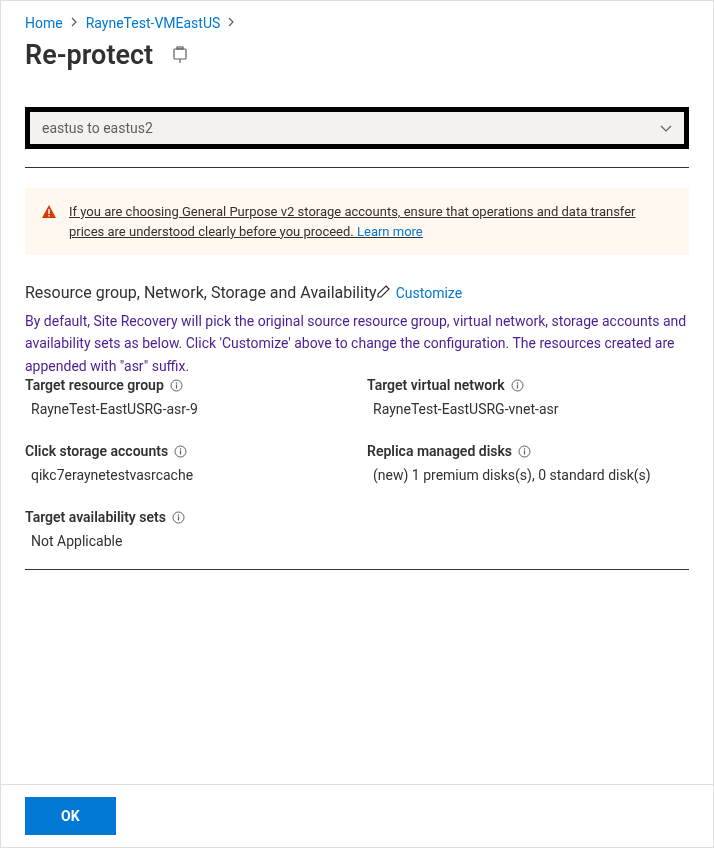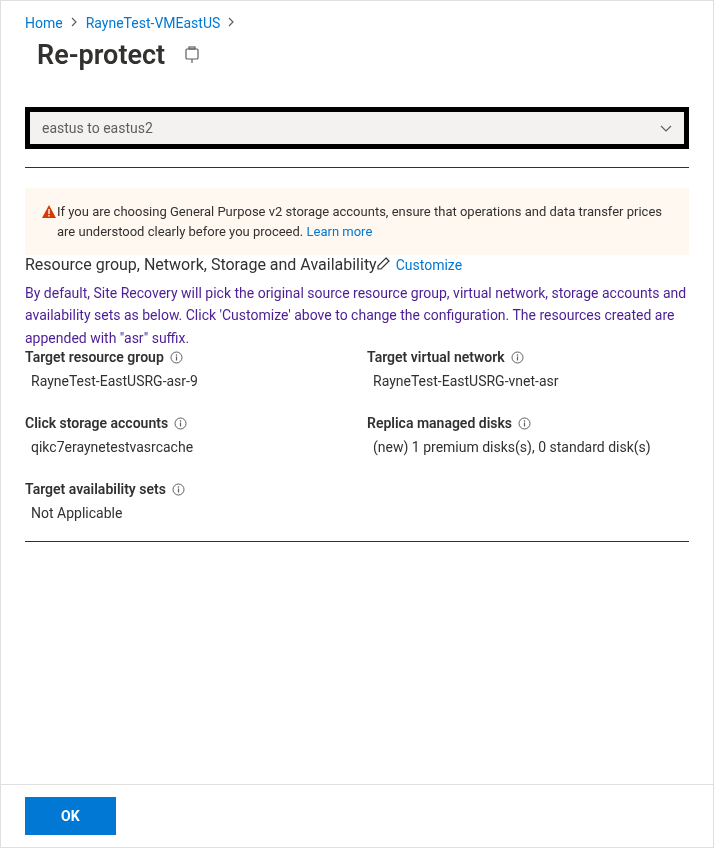--- a/index.html
+++ b/index.html
@@ -35,21 +35,20 @@
     .chev {
       color: #605e5c;
       font-size: 10px;
       margin: 0 2px;
     }
     .title-row {
       display: flex;
       align-items: center;
       gap: 18px;
       margin-bottom: 36px;
-      margin-left: 12px;
     }
     .page-title {
       font-size: 27px;
       font-weight: 600;
       color: #323130;
     }
     .title-icon {
       color: #605e5c;
       cursor: pointer;
       display: inline-flex;
@@ -76,20 +75,23 @@
     .hr-thin {
       border: none;
       border-top: 1px solid #323130;
       margin-top: 20px;
     }
     .alert {
       background: #fef8f1;
       padding: 14px 16px;
       display: flex;
       align-items: flex-start;
+      gap: 12px;
+      margin-bottom: 28px;
+      text-decoration: underline;
     }
     .alert-icon {
       flex-shrink: 0;
       margin-top: 2px;
     }
     .alert-text {
       font-size: 13px;
       line-height: 1.5;
       color: #323130;
     }

